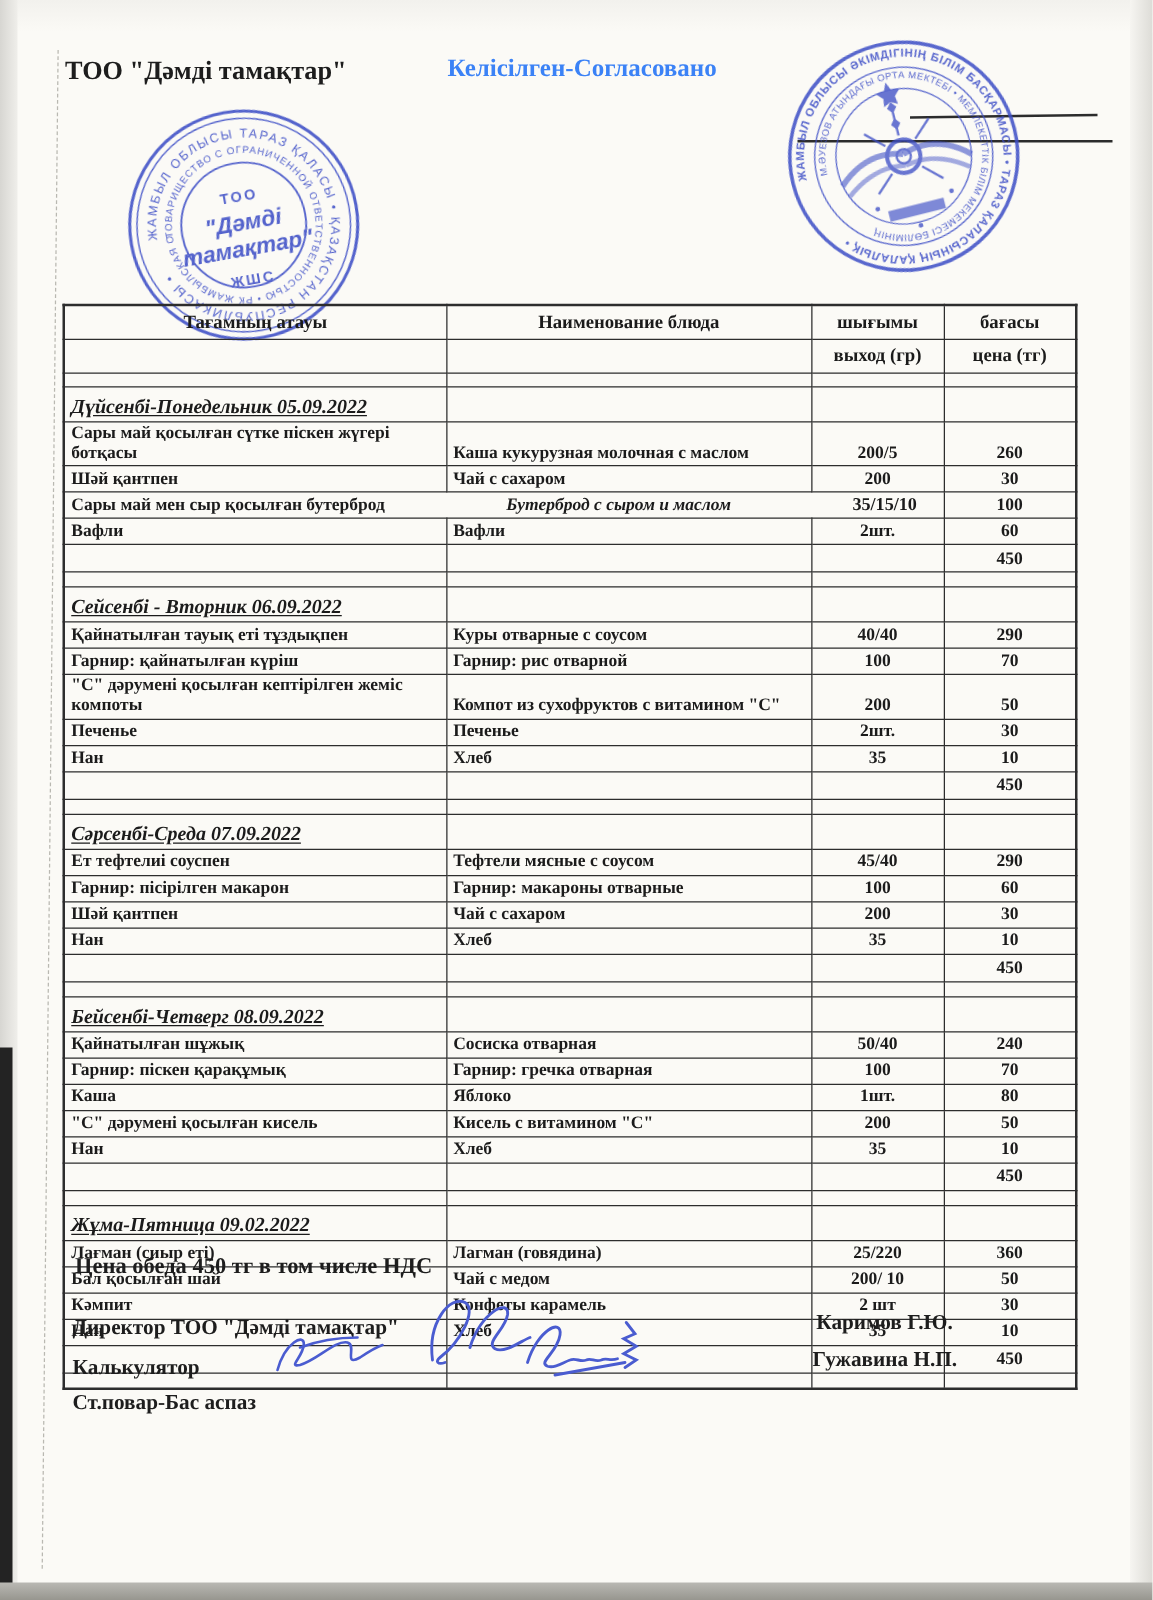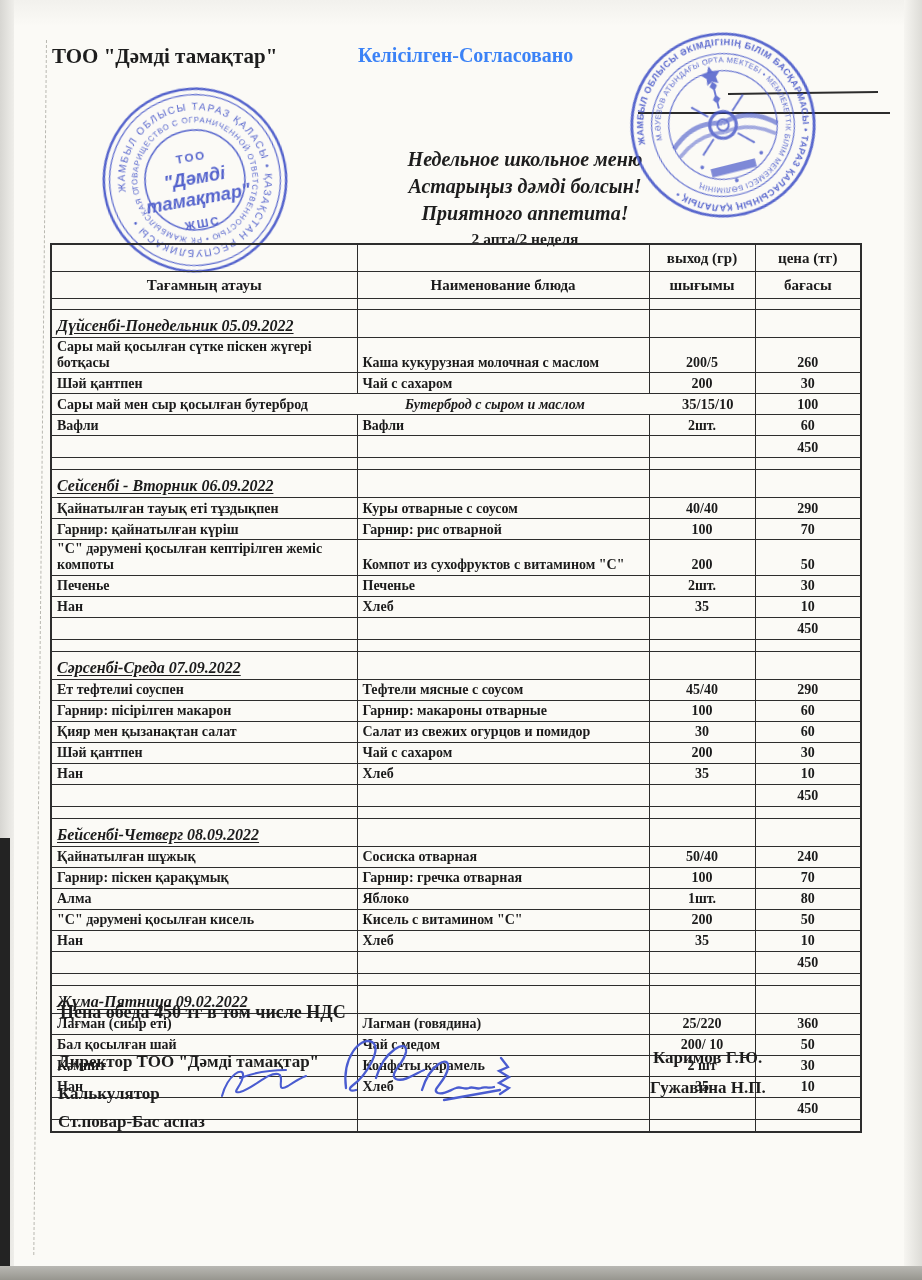--- a/index.html
+++ b/index.html
@@ -66,26 +66,20 @@
   <div class="edge-right"></div>
   <div class="edge-left-dark"></div>
   <div class="edge-bottom"></div>
   <div class="fold-line"></div>
 
   <div class="company">ТОО "Дәмді тамақтар"</div>
   <div class="approve1">Келісілген-Согласовано</div>
   <div class="sign-line1"></div>
   <div class="sign-line2"></div>
 
-  <div class="titles">
-    <div class="t">Недельное школьное меню</div>
-    <div class="t">Астарыңыз дәмді болсын!</div>
-    <div class="t">Приятного аппетита!</div>
-    <div class="w">2 апта/2 неделя</div>
-  </div>
 
   <svg class="stamp stamp-company" viewBox="0 0 200 200" style="transform:rotate(-10deg);">
     <defs>
       <path id="co" d="M 100,100 m -73,0 a 73,73 0 1,1 146,0 a 73,73 0 1,1 -146,0"></path>
       <path id="ci" d="M 100,100 m -60,0 a 60,60 0 1,1 120,0 a 60,60 0 1,1 -120,0"></path>
     </defs>
     <g fill="none" stroke="#3e4fc7">
       <circle cx="100" cy="100" r="95" stroke-width="2.6"></circle>
       <circle cx="100" cy="100" r="89" stroke-width="1.2"></circle>
       <circle cx="100" cy="100" r="52" stroke-width="1.6"></circle>
@@ -146,30 +140,30 @@
 
   <table class="menu">
     <colgroup>
       <col style="width:306px">
         <col style="width:292px">
         <col style="width:106px">
         <col style="width:106px">
     </colgroup>
     <tbody>
         <tr class="hdr">
-          <td class="c1"></td>
-          <td class="c2"></td>
-          <td class="c3">выход (гр)</td>
-          <td class="c4">цена (тг)</td>
-        </tr>
-        <tr class="hdr">
           <td class="c1">Тағамның атауы</td>
           <td class="c2">Наименование блюда</td>
           <td class="c3">шығымы</td>
           <td class="c4">бағасы</td>
+        </tr>
+        <tr class="hdr">
+          <td class="c1"></td>
+          <td class="c2"></td>
+          <td class="c3">выход (гр)</td>
+          <td class="c4">цена (тг)</td>
         </tr>
         <tr class="thin">
           <td class="c1"></td>
           <td class="c2"></td>
           <td class="c3"></td>
           <td class="c4"></td>
         </tr>
         <tr class="day">
           <td class="c1"><span class="day-title">Дүйсенбі-Понедельник 05.09.2022</span></td>
           <td class="c2"></td>
@@ -276,26 +270,20 @@
           <td class="c3">45/40</td>
           <td class="c4">290</td>
         </tr>
         <tr class="dish">
           <td class="c1">Гарнир: пісірілген макарон</td>
           <td class="c2">Гарнир: макароны отварные</td>
           <td class="c3">100</td>
           <td class="c4">60</td>
         </tr>
         <tr class="dish">
-          <td class="c1">Қияр мен қызанақтан салат</td>
-          <td class="c2">Салат из свежих огурцов и помидор</td>
-          <td class="c3">30</td>
-          <td class="c4">60</td>
-        </tr>
-        <tr class="dish">
           <td class="c1">Шәй қантпен</td>
           <td class="c2">Чай с сахаром</td>
           <td class="c3">200</td>
           <td class="c4">30</td>
         </tr>
         <tr class="dish">
           <td class="c1">Нан</td>
           <td class="c2">Хлеб</td>
           <td class="c3">35</td>
           <td class="c4">10</td>
@@ -324,21 +312,21 @@
           <td class="c3">50/40</td>
           <td class="c4">240</td>
         </tr>
         <tr class="dish">
           <td class="c1">Гарнир: піскен қарақұмық</td>
           <td class="c2">Гарнир: гречка отварная</td>
           <td class="c3">100</td>
           <td class="c4">70</td>
         </tr>
         <tr class="dish">
-          <td class="c1">Алма</td>
+          <td class="c1">Каша</td>
           <td class="c2">Яблоко</td>
           <td class="c3">1шт.</td>
           <td class="c4">80</td>
         </tr>
         <tr class="dish">
           <td class="c1">"С" дәрумені қосылған кисель</td>
           <td class="c2">Кисель с витамином "С"</td>
           <td class="c3">200</td>
           <td class="c4">50</td>
         </tr>

